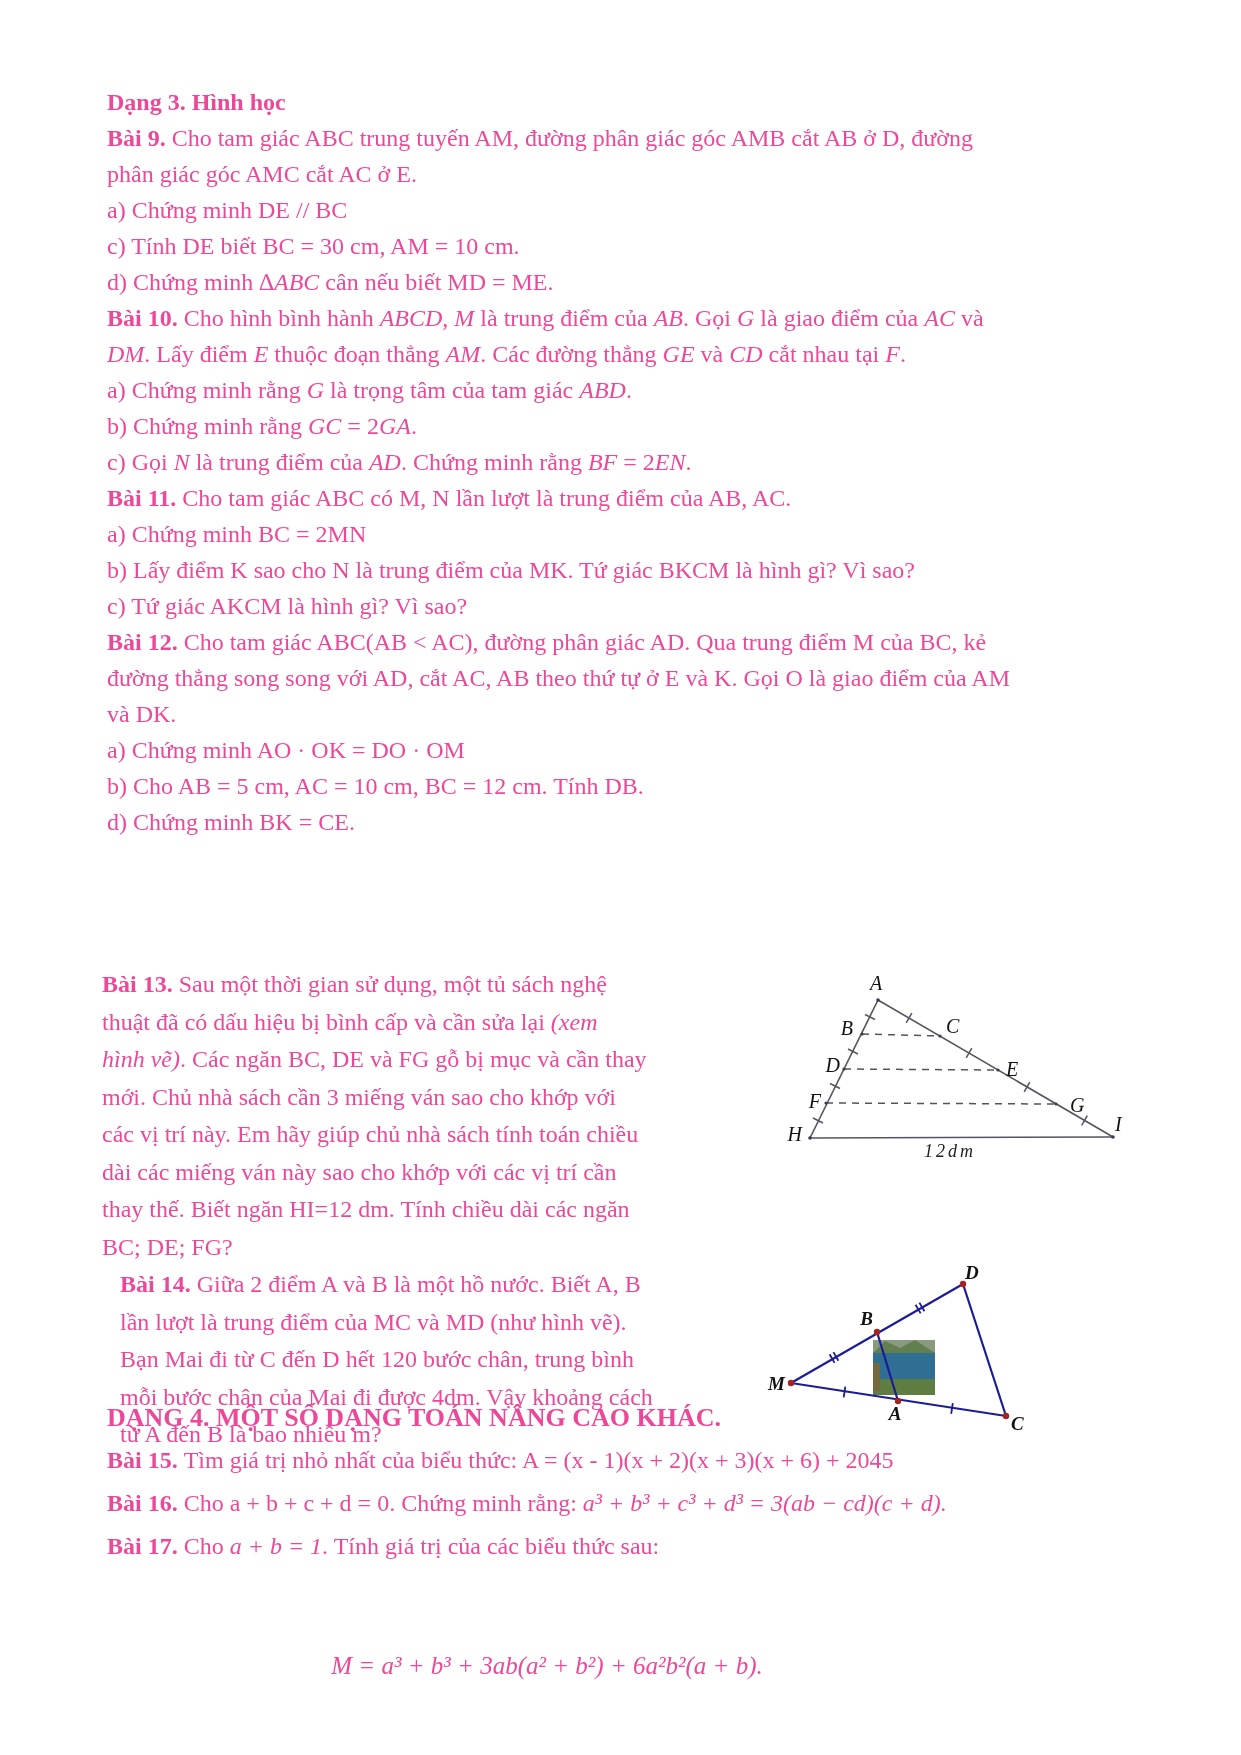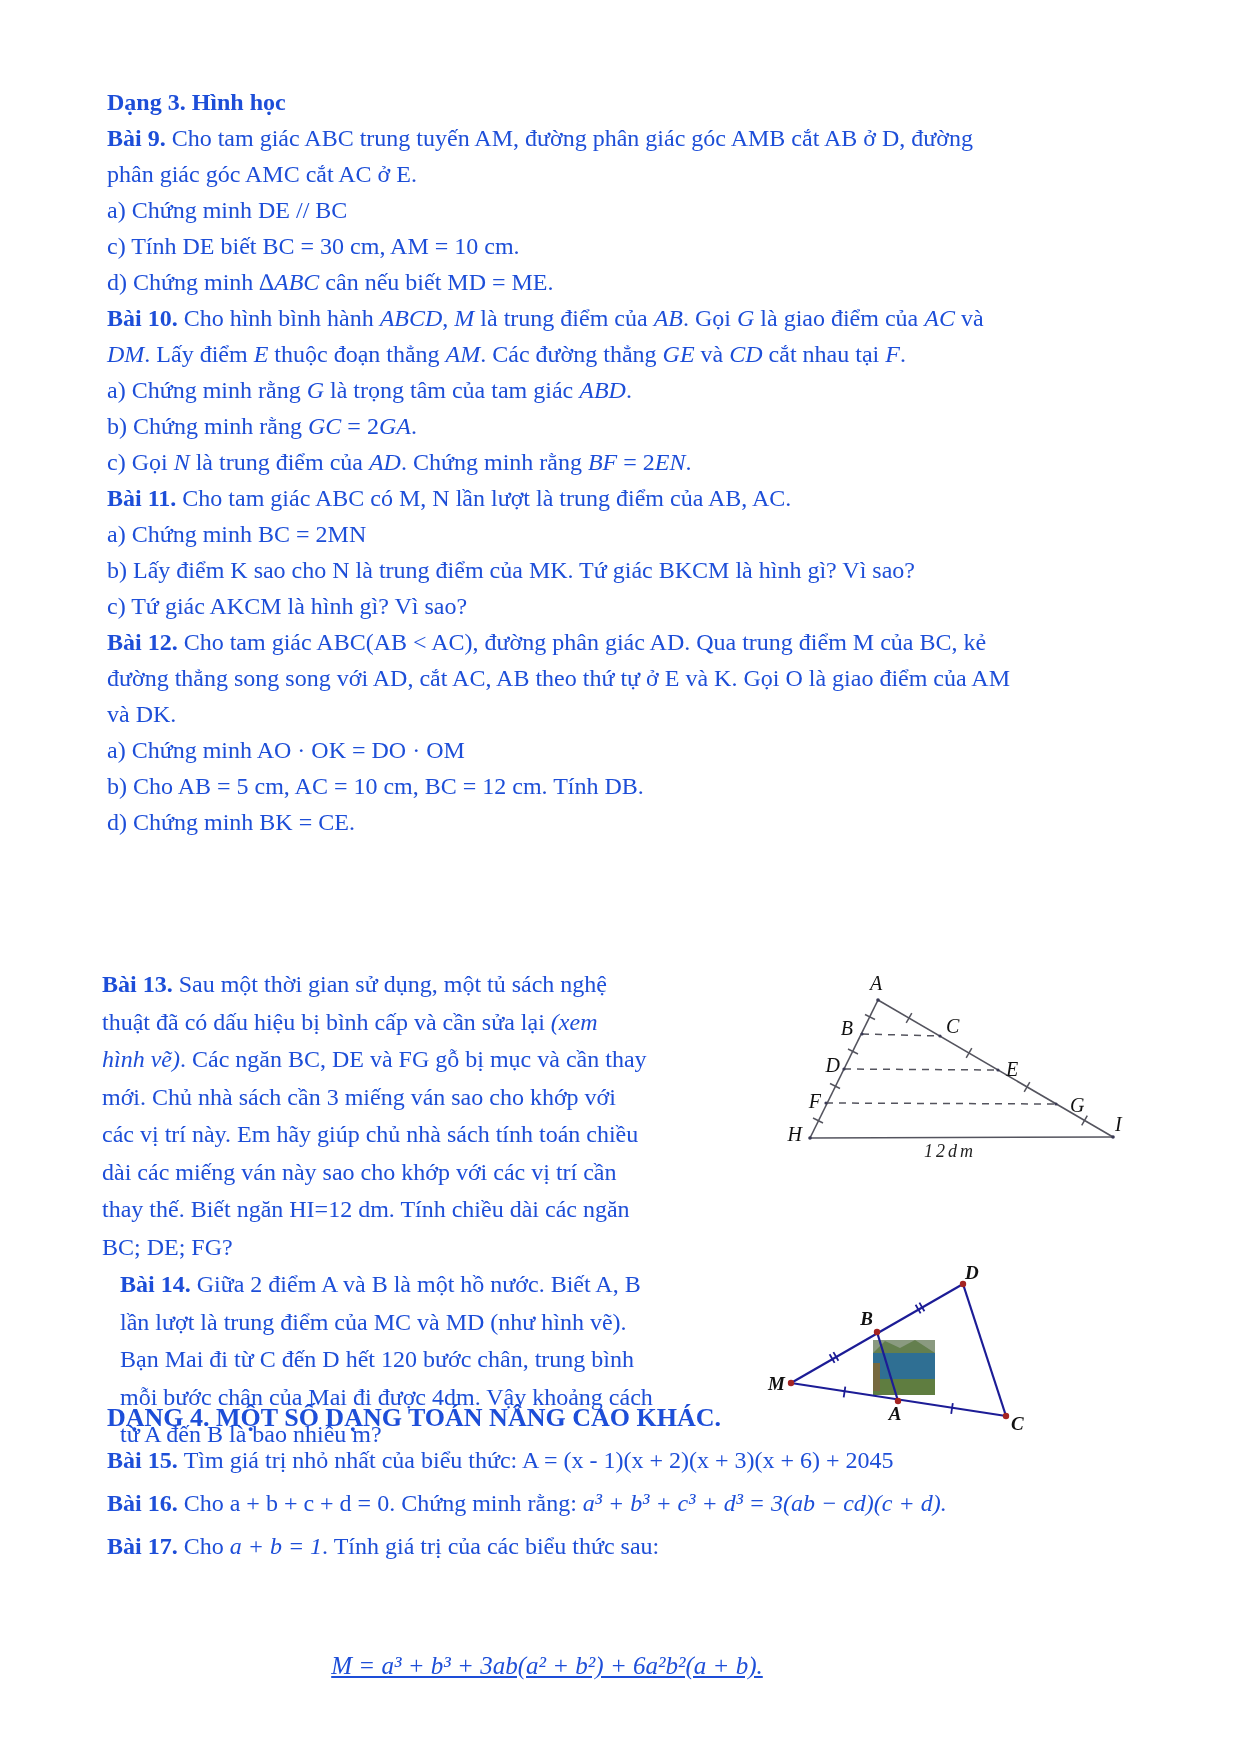--- a/index.html
+++ b/index.html
@@ -1,21 +1,21 @@
 <!DOCTYPE html>
 <html><head>
 <meta charset="utf-8">
 <style>
   html,body{margin:0;padding:0;background:#ffffff;}
   .page{
     position:relative;
     width:1241px;height:1755px;
     background:#ffffff;
     font-family:"Liberation Serif",serif;
-    color:#1d4ed8;
+    color:#ec4899;
     overflow:hidden;
   }
   .col{position:absolute;}
   #secA{left:107px;top:84px;width:1045px;font-size:24px;}
   #secA .tl{line-height:36px;}
   #secB13{left:102px;top:966px;width:585px;font-size:24px;}
   #secB13 .tl{line-height:37.5px;}
   #secB14{left:120px;top:1266px;width:585px;font-size:24px;}
   #secB14 .tl{line-height:37.5px;}
   #secD{left:107px;top:1396px;width:1060px;font-size:24px;}
@@ -85,21 +85,21 @@
       <div class="tl"><span class="">từ A đến B là bao nhiêu m?</span></div>
     </div>
 
   <div id="secD" class="col">
   <div class="tl head"><span class="bld">DẠNG 4. MỘT SỐ DẠNG TOÁN NÂNG CAO KHÁC.</span></div>
       <div class="tl"><span class="bld">Bài 15. </span><span class="">Tìm giá trị nhỏ nhất của biểu thức: A = (x - 1)(x + 2)(x + 3)(x + 6) + 2045</span></div>
       <div class="tl"><span class="bld">Bài 16. </span><span class="">Cho a + b + c + d = 0. Chứng minh rằng: </span><span class="itl">a³ + b³ + c³ + d³ = 3(ab − cd)(c + d).</span></div>
       <div class="tl"><span class="bld">Bài 17. </span><span class=""> Cho </span><span class="itl">a + b = 1</span><span class="">. Tính giá trị của các biểu thức sau:</span></div>
     </div>
   <div class="col" style="left:107px; top:1644px;">
-    <div id="formulaWrap" style="font-size:25px;text-decoration:underline;">M = a³ + b³ + 3ab(a² + b²) + 6a²b²(a + b).</div>
+    <div id="formulaWrap" style="font-size:25px;">M = a³ + b³ + 3ab(a² + b²) + 6a²b²(a + b).</div>
   </div>
 
   <div class="fig" style="left:740px; top:965px;">
     <svg width="400" height="200" viewBox="0 0 400 200">
       <g stroke="#54545e" stroke-width="1.6" fill="none">
         <line x1="138" y1="35" x2="70" y2="173"></line>
         <line x1="138" y1="35" x2="373" y2="172"></line>
         <line x1="70" y1="173" x2="373" y2="172"></line>
       </g>
       <g stroke="#54545e" stroke-width="1.5" stroke-dasharray="7,6" fill="none">

